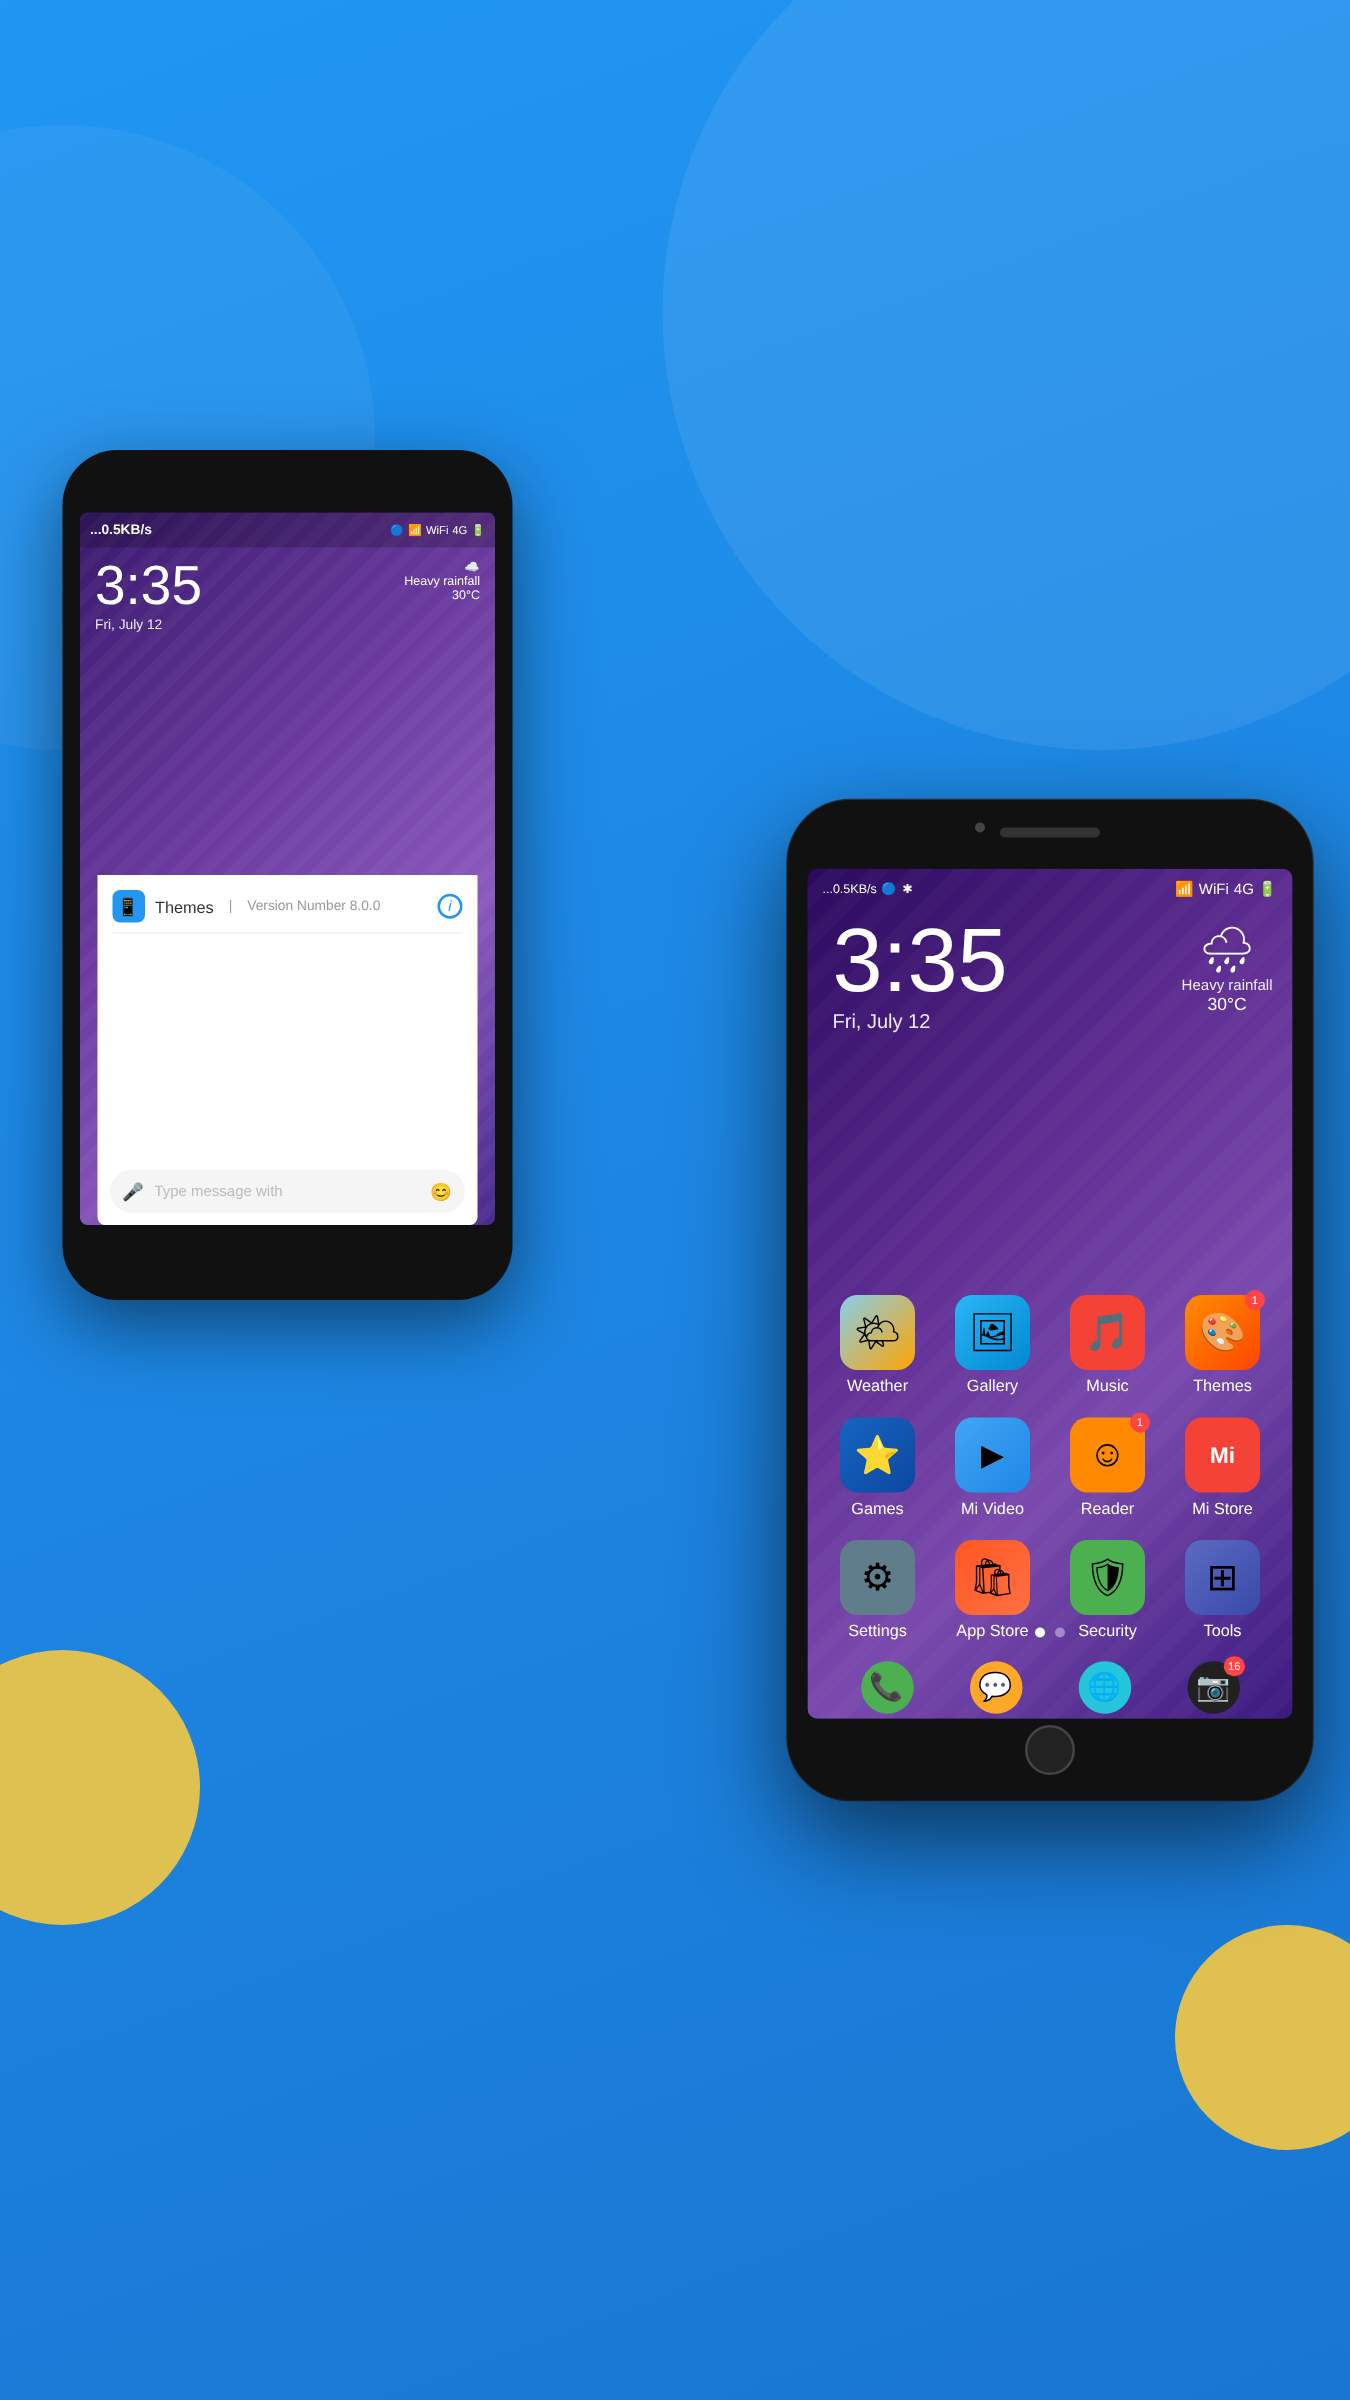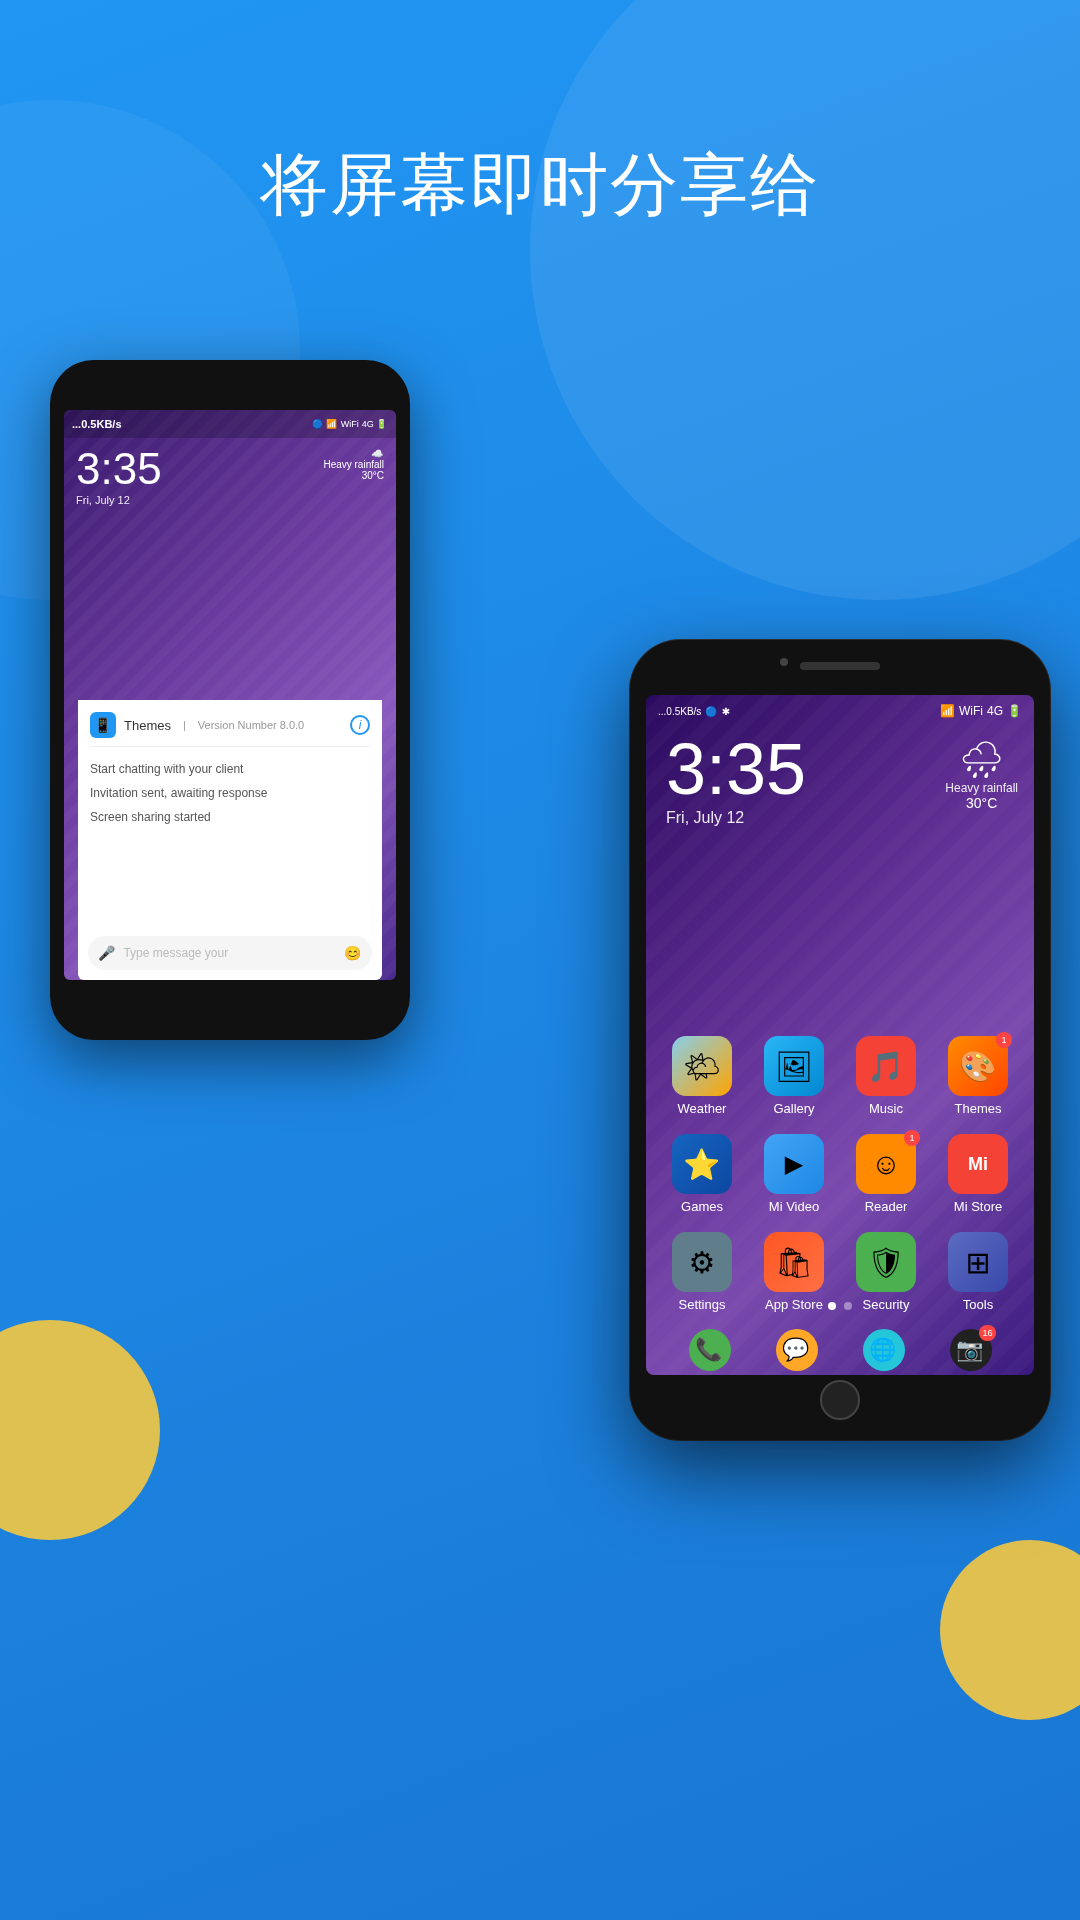--- a/index.html
+++ b/index.html
@@ -427,21 +427,20 @@
 </head>
 <body>
 
 <div class="bg"></div>
 <div class="bg-circle-1"></div>
 <div class="bg-circle-2"></div>
 <div class="blob-yellow-left"></div>
 <div class="blob-yellow-right"></div>
 
 <div class="headline">
-  <div>将屏幕即时分享给</div>
 </div>
 
 <div class="phone-back">
   <div class="phone-back-shell"></div>
   <div class="phone-back-screen">
     <div class="phone-back-wallpaper"></div>
     <div class="phone-back-wallpaper-lines"></div>
 
     <div class="phone-back-statusbar">
       <span class="time-small">...0.5KB/s</span>
@@ -532,28 +531,23 @@
     </div>
 
     <div class="chat-panel">
       <div class="chat-header">
         <div class="chat-app-icon">📱</div>
         <span class="chat-app-name">Themes</span>
         <span class="chat-version"> | </span>
         <span class="chat-version">Version Number 8.0.0</span>
         <div class="chat-info-icon">i</div>
       </div>
-      <div class="chat-messages">
-        <div>Start chatting with your client</div>
-        <div>Invitation sent, awaiting response</div>
-        <div>Screen sharing started</div>
-      </div>
       <div class="chat-input-bar">
         <span class="mic-icon">🎤</span>
-        <span class="chat-input-placeholder">Type message your</span>
+        <span class="chat-input-placeholder">Type message with</span>
         <span class="send-icon">😊</span>
       </div>
     </div>
   </div>
 </div>
 
 <div class="phone-front">
   <div class="phone-front-shell"></div>
 
   <div style="position:absolute;top:22px;left:50%;transform:translateX(-50%);width:80px;height:8px;background:#333;border-radius:4px;z-index:10;"></div>

